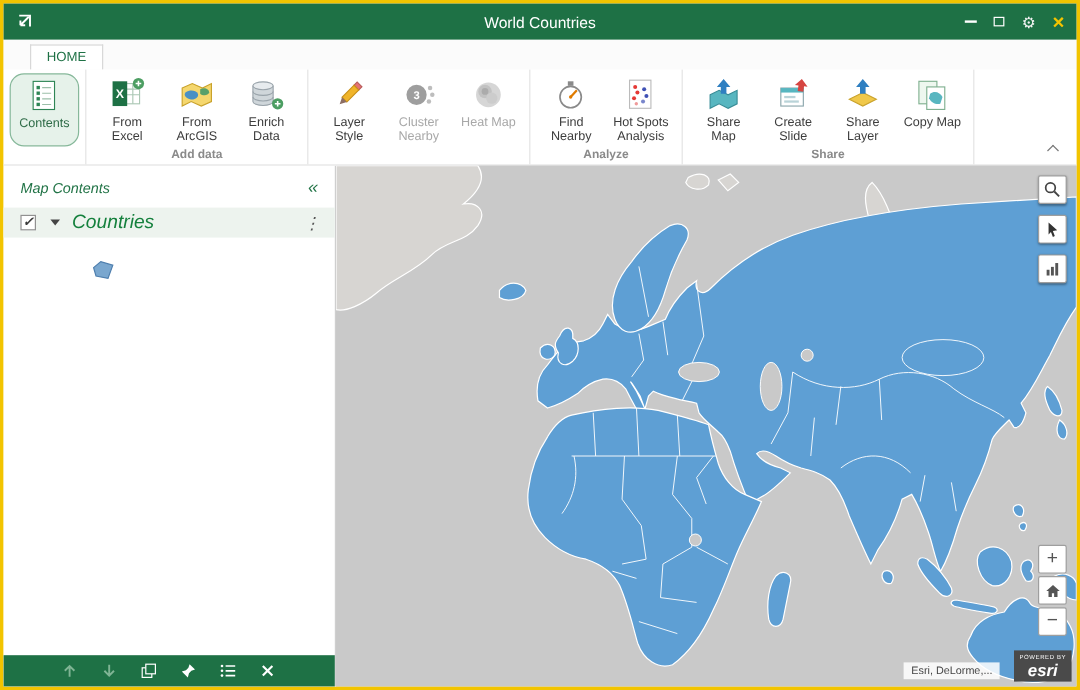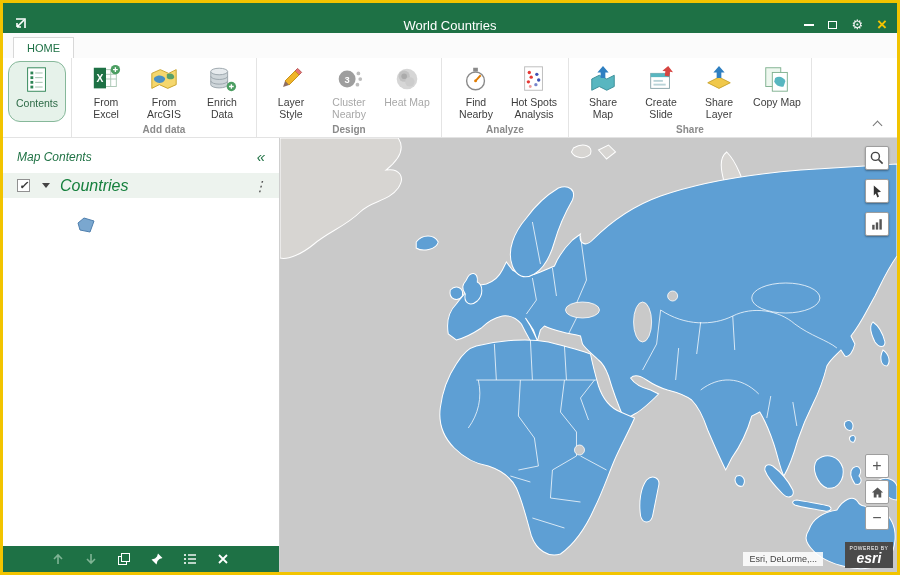--- a/index.html
+++ b/index.html
@@ -1,31 +1,31 @@
 <!DOCTYPE html>
 <html><head>
 <meta charset="utf-8">
 <style>
   * { margin:0; padding:0; box-sizing:border-box; }
   html,body { width:900px; height:575px; overflow:hidden; font-family:"Liberation Sans", sans-serif; }
   .window { position:absolute; inset:0; border:3px solid #F2C400; background:#fff; display:flex; flex-direction:column; }
 
   
-  .titlebar { height:30px; background:#1E7145; display:flex; align-items:flex-end; position:relative; flex:0 0 auto; }
+  .titlebar { height:30px; background:#1E7145; display:flex; align-items:center; position:relative; flex:0 0 auto; }
   .app-icon { margin-left:8px; }
   .title { position:absolute; left:0; right:0; text-align:center; color:#fff; font-size:13px; }
   .win-controls { margin-left:auto; display:flex; align-items:center; gap:14px; padding-right:10px; z-index:2; }
   .wc { cursor:pointer; display:inline-flex; align-items:center; justify-content:center; }
   .wc-min { width:10px; height:2px; background:#fff; }
   .wc-max { width:9px; height:8px; border:1.5px solid #fff; }
   .wc-gear { color:#f2f2f2; font-size:13px; line-height:1; }
   .wc-close { color:#F5C400; font-size:17px; font-weight:bold; line-height:1; }
 
   
-  .tab-row { height:25px; background:#fbfbfb; display:flex; align-items:flex-end; padding-left:10px; flex:0 0 auto; }
+  .tab-row { height:25px; background:#fbfbfb; display:flex; align-items:flex-end; padding-left:22px; flex:0 0 auto; }
   .tab { background:#fff; border:1px solid #d8d8d8; border-bottom:none; color:#1E7145; font-size:11px; padding:4px 13px 4px; }
   .ribbon { height:80px; background:#fff; border-bottom:1px solid #e3e3e3; display:flex; position:relative; flex:0 0 auto; }
   .rgroup { display:flex; flex-direction:column; padding:3px 5px 0; border-right:1px solid #e4e4e4; }
   .rbuttons { display:flex; flex:1; }
   .rbtn { width:58px; display:flex; flex-direction:column; align-items:center; padding-top:3px; cursor:pointer; }
   .rbtn .ricon { width:30px; height:30px; flex:0 0 auto; }
   .rlabel { width:48px; text-align:center; font-size:10.5px; line-height:1.15; color:#3d3d3d; margin-top:2px; }
   .rbtn.selected { background:#e6f2ea; border:1px solid #86b89a; border-radius:12px; }
   .rbtn.selected .rlabel { color:#2e6b47; }
   .rbtn.disabled .rlabel { color:#a8a8a8; }
@@ -48,21 +48,21 @@
   .side-footer { margin-top:auto; height:26px; background:#1E7145; display:flex; align-items:center; gap:19px; padding-left:48px; flex:0 0 auto; }
   .sf-btn { display:inline-flex; cursor:pointer; }
 
   
   .map { flex:1; position:relative; background:#c9c9c9; min-width:0; }
   .world { position:absolute; inset:0; width:100%; height:100%; }
   .tools-top { position:absolute; top:8px; right:8px; display:flex; flex-direction:column; gap:9px; }
   .tool-btn { width:24px; height:24px; background:#fff; border:1px solid #9e9e9e; border-radius:2px; box-shadow:0 1px 2px rgba(0,0,0,.35); display:flex; align-items:center; justify-content:center; cursor:pointer; }
   .tools-zoom { position:absolute; right:8px; bottom:42px; display:flex; flex-direction:column; gap:2px; }
   .zoom-btn { width:24px; height:24px; background:#fff; border:1px solid #9e9e9e; border-radius:2px; color:#555; font-size:16px; display:flex; align-items:center; justify-content:center; cursor:pointer; }
-  .attribution { position:absolute; right:74px; bottom:6px; background:rgba(255,255,255,.85); font-size:9px; color:#444; padding:2px 6px; }
+  .attribution { position:absolute; right:64px; bottom:6px; background:rgba(255,255,255,.85); font-size:9px; color:#444; padding:2px 6px; }
   .esri-logo { position:absolute; right:4px; bottom:4px; width:48px; height:26px; background:#4a4a4a; color:#fff; display:flex; flex-direction:column; align-items:center; justify-content:center; line-height:1; }
   .esri-powered { font-size:5px; letter-spacing:.5px; }
   .esri-brand { font-size:14px; font-weight:bold; font-style:italic; }
 </style>
 </head>
 <body>
 
 <div class="window">
 
   <div class="titlebar">
@@ -171,21 +171,20 @@
         <div class="rbtn disabled">
           <svg class="ricon" viewBox="0 0 32 32">
             <circle cx="16" cy="16" r="11" fill="#d6d6d6"></circle>
             <circle cx="13" cy="13" r="6" fill="#c2c2c2"></circle>
             <circle cx="19" cy="19" r="5" fill="#cccccc"></circle>
             <circle cx="13" cy="13" r="3" fill="#ababab"></circle>
           </svg>
           <div class="rlabel">Heat Map</div>
         </div>
       </div>
-      <div class="glabel">Design</div>
     </div>
 
     <div class="rgroup">
       <div class="rbuttons">
         <div class="rbtn">
           <svg class="ricon" viewBox="0 0 32 32">
             <rect x="13" y="4" width="5" height="4" fill="#8a8a8a"></rect>
             <circle cx="15.5" cy="18" r="9.5" fill="#ffffff" stroke="#8a8a8a" stroke-width="1.5"></circle>
             <line x1="15.5" y1="18" x2="21" y2="12" stroke="#e07b00" stroke-width="2"></line>
             <circle cx="15.5" cy="18" r="1.5" fill="#e07b00"></circle>

